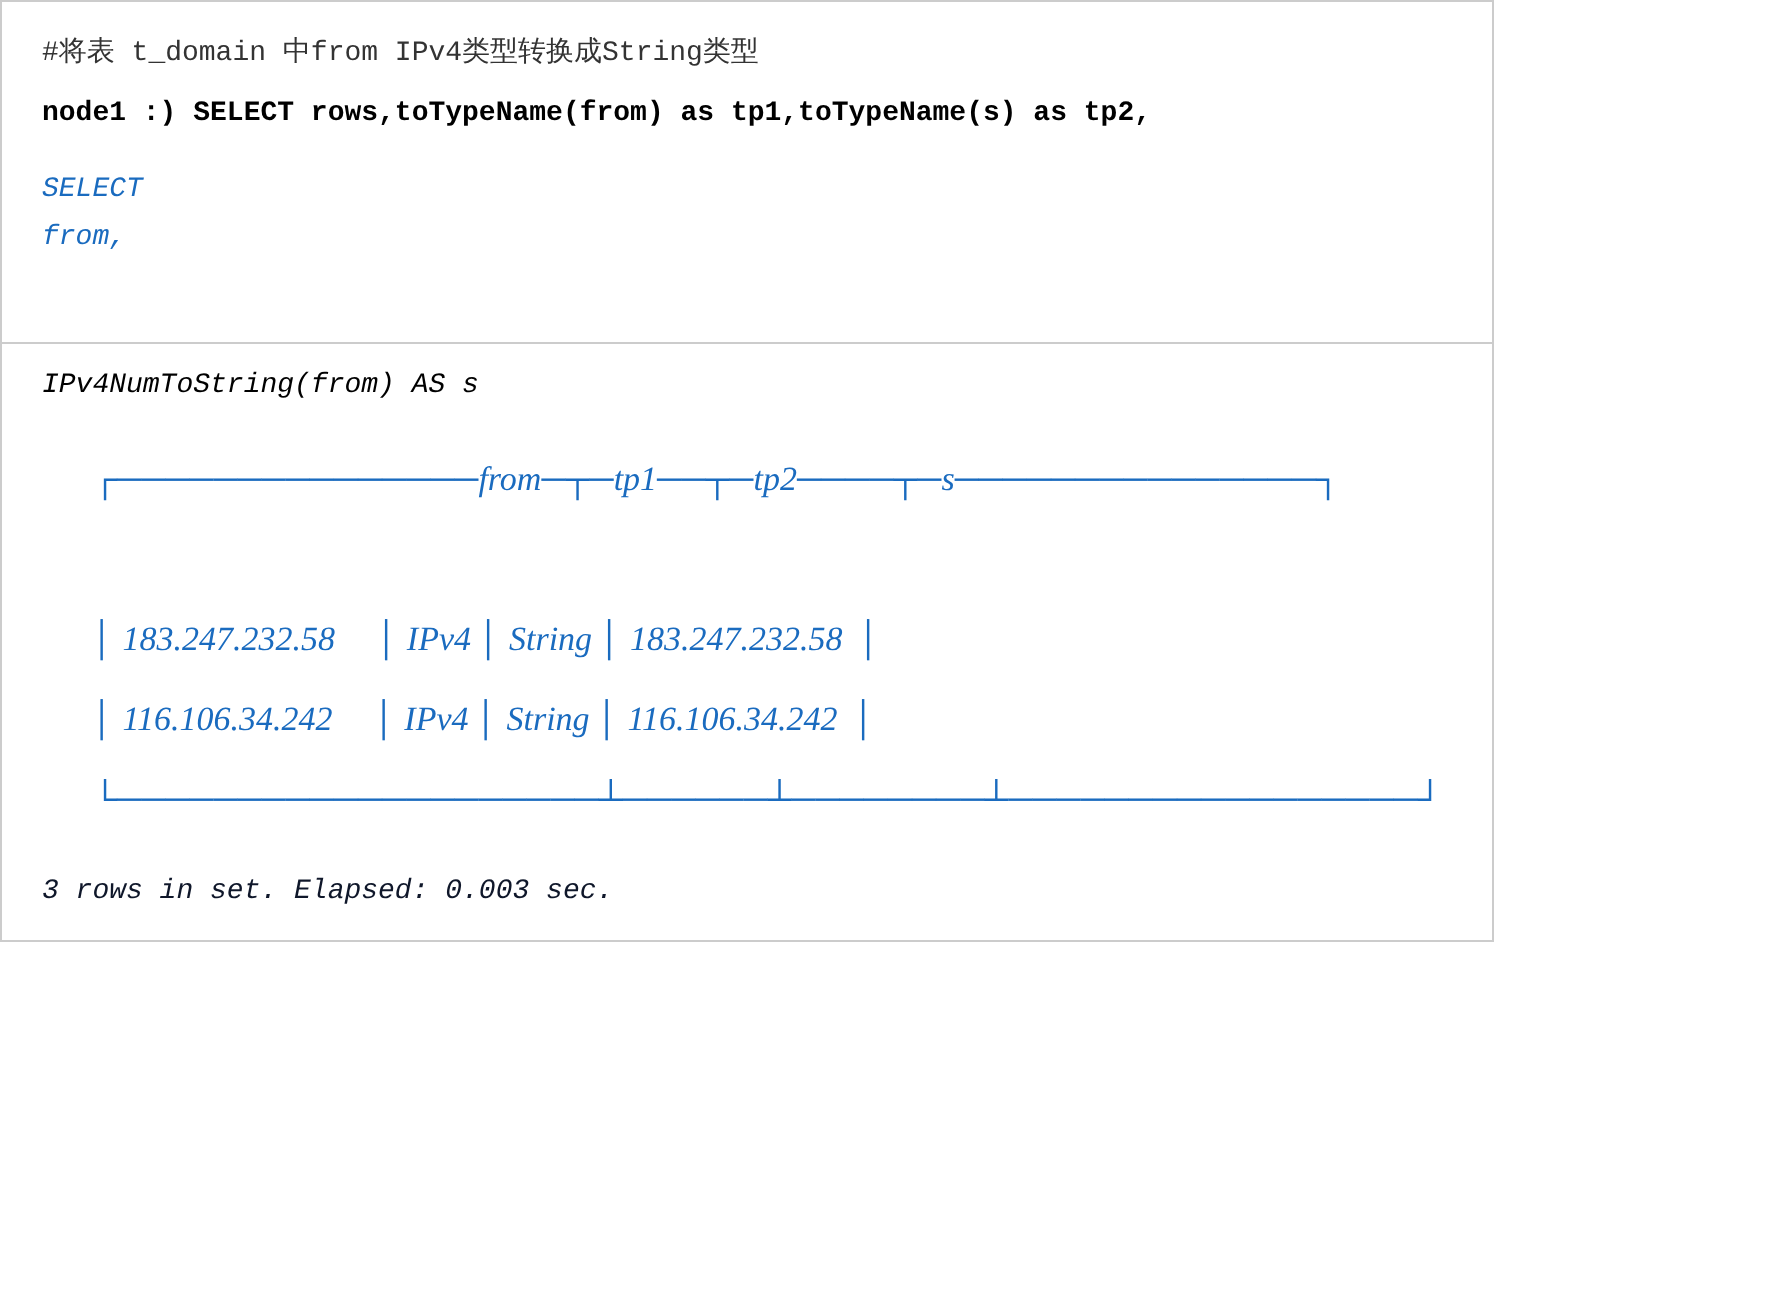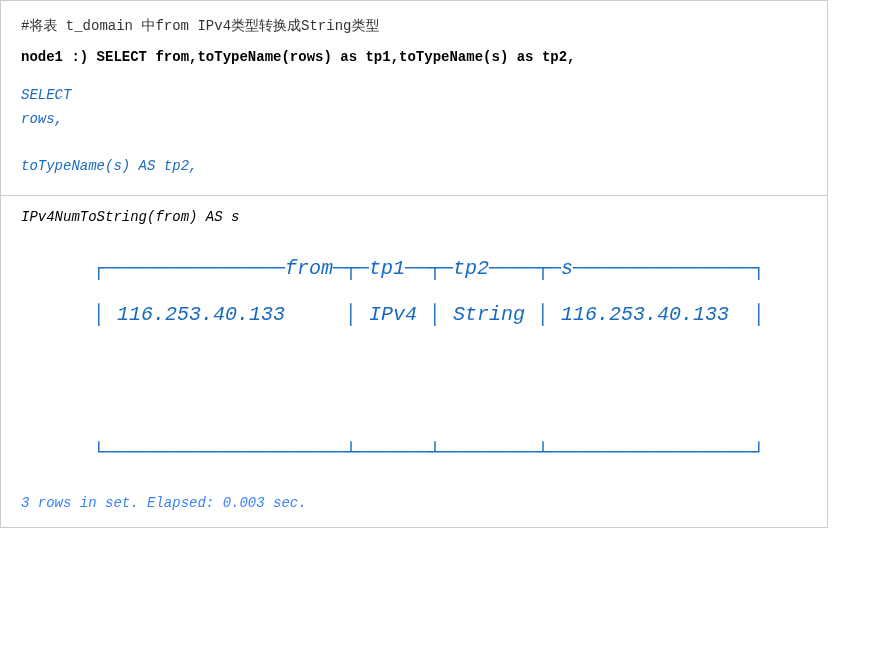--- a/index.html
+++ b/index.html
@@ -9,21 +9,21 @@
     }
 
     body {
       background: #ffffff;
       font-family: 'Courier New', Courier, monospace;
       font-size: 14px;
       color: #333;
     }
 
     .page-container {
-      width: 828px;
+      width: 747px;
       min-height: 649px;
       background: #ffffff;
       padding: 0;
     }
 
     .top-section {
       border: 1px solid #cccccc;
       padding: 16px 20px;
       background: #ffffff;
     }
@@ -62,67 +62,66 @@
       color: #000000;
       font-style: italic;
       font-size: 14px;
       line-height: 1.7;
     }
 
     .table-wrapper {
       margin: 4px 0;
       color: #1a6bbf;
       font-style: italic;
-      font-size: 20px;
+      font-size: 17px;
       white-space: pre;
-      font-family: Liberation Mono, monospace;
+      font-family: Liberation Serif, serif;
     }
 
     .footer-text {
-      color: #3b82f6;
+      color: #0f172a;
       font-style: italic;
       font-size: 14px;
       margin-top: 8px;
     }
   </style>
 </head>
 <body>
 
 <div class="page-container">
 
   <div class="top-section">
 
     <div class="comment-line">
       <span>#将表 t_domain 中from IPv4类型转换成String类型</span>
     </div>
 
     <div class="command-line">
-      <span>node1 :) SELECT from,toTypeName(rows) as tp1,toTypeName(s) as tp2,</span>
+      <span>node1 :) SELECT rows,toTypeName(from) as tp1,toTypeName(s) as tp2,</span>
     </div>
 
     <div class="sql-block">
       <span>SELECT</span><br>
-      <span>    rows,</span><br>
+      <span>    from,</span><br>
       <br>
-      <span>    toTypeName(s) AS tp2,</span>
     </div>
 
   </div>
 
   <div class="bottom-section">
 
     <div class="result-sql">
       <span>    IPv4NumToString(from) AS s</span>
     </div>
 
     <div class="table-wrapper">
       <span>┌───────────────from─┬─tp1──┬─tp2────┬─s───────────────┐</span><br>
-      <span>│ 116.253.40.133     │ IPv4 │ String │ 116.253.40.133  │</span><br>
       <br>
-      <br>
+      <span>│ 183.247.232.58     │ IPv4 │ String │ 183.247.232.58  │</span><br>
+      <span>│ 116.106.34.242     │ IPv4 │ String │ 116.106.34.242  │</span><br>
       <span>└────────────────────┴──────┴────────┴─────────────────┘</span>
     </div>
 
     <div class="footer-text">
       <span>3 rows in set. Elapsed: 0.003 sec.</span>
     </div>
 
   </div>
 
 </div>

